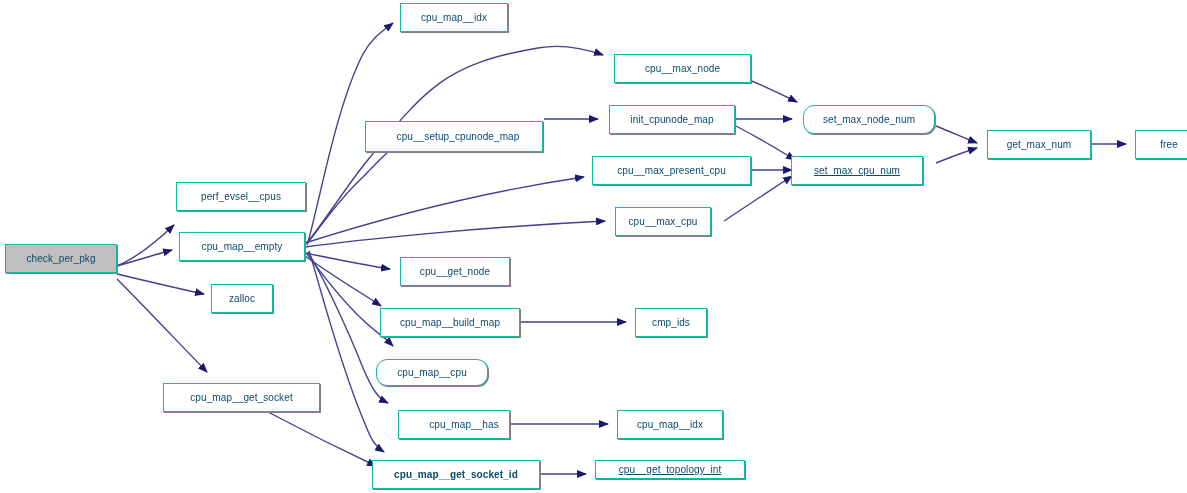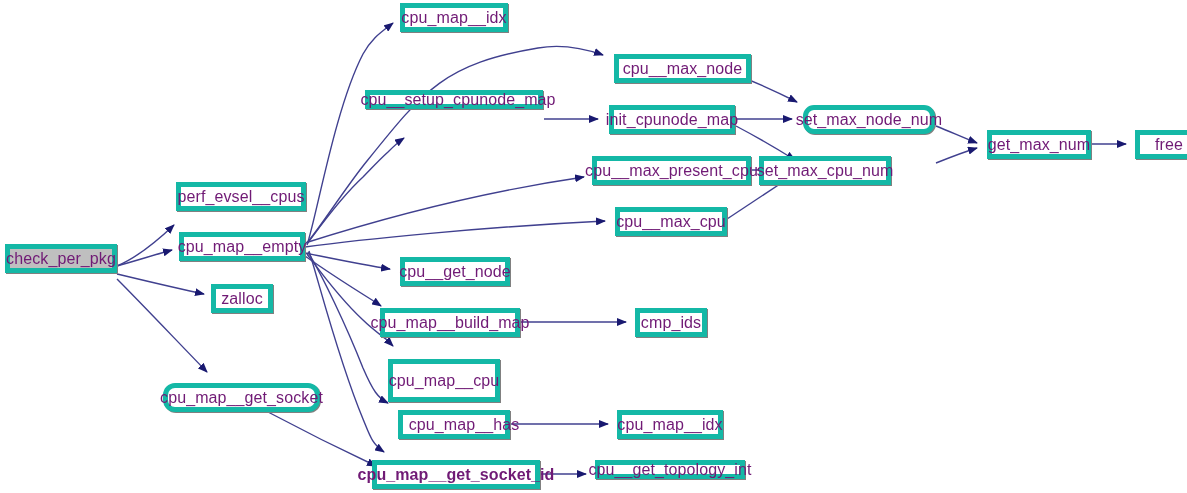--- a/index.html
+++ b/index.html
@@ -19,24 +19,24 @@
     position: absolute;
     left: 0;
     top: 0;
     width: 1187px;
     height: 493px;
     pointer-events: none;
   }
   .node {
     position: absolute;
     box-sizing: border-box;
-    border: 5px solid #14b8a6;
+    border: 1px solid #14b8a6;
     background: #ffffff;
-    color: #701a75;
-    font-size: 16px;
+    color: #0c4a6e;
+    font-size: 10px;
     line-height: 1;
     display: flex;
     align-items: center;
     justify-content: center;
     white-space: nowrap;
     box-shadow: 1px 1px 0 0 #808080;
     z-index: 2;
     letter-spacing: 0.1px;
   }
   .node.root {
@@ -94,72 +94,72 @@
       </div>
       <div class="node" style="left: 176px; top: 182px; width: 130px; height: 29px;">
         <span class="node-label">perf_evsel__cpus</span>
       </div>
       <div class="node" style="left: 179px; top: 232px; width: 126px; height: 29px;">
         <span class="node-label">cpu_map__empty</span>
       </div>
       <div class="node" style="left: 211px; top: 284px; width: 62px; height: 29px;">
         <span class="node-label">zalloc</span>
       </div>
-      <div class="node" style="left: 163px; top: 383px; width: 157px; height: 29px; border-radius: 12px;">
+      <div class="node" style="left: 163px; top: 383px; width: 157px; height: 29px;">
         <span class="node-label">cpu_map__get_socket</span>
       </div>
       <div class="node" style="left: 400px; top: 3px; width: 108px; height: 29px;">
         <span class="node-label">cpu_map__idx</span>
       </div>
       <div class="node" style="left: 614px; top: 54px; width: 137px; height: 29px;">
         <span class="node-label">cpu__max_node</span>
       </div>
-      <div class="node" style="left: 365px; top: 90px; width: 178px; height: 19px; padding-left: 8px;">
+      <div class="node" style="left: 365px; top: 121px; width: 178px; height: 31px; padding-left: 8px;">
         <span class="node-label">cpu__setup_cpunode_map</span>
       </div>
       <div class="node" style="left: 609px; top: 105px; width: 126px; height: 29px;">
         <span class="node-label">init_cpunode_map</span>
       </div>
       <div class="node" style="left: 803px; top: 105px; width: 132px; height: 29px; border-radius: 11px;">
         <span class="node-label">set_max_node_num</span>
       </div>
       <div class="node" style="left: 987px; top: 130px; width: 104px; height: 29px;">
         <span class="node-label">get_max_num</span>
       </div>
       <div class="node" style="left: 1135px; top: 130px; width: 68px; height: 29px;">
         <span class="node-label">free</span>
       </div>
       <div class="node" style="left: 592px; top: 156px; width: 159px; height: 29px;">
         <span class="node-label">cpu__max_present_cpu</span>
       </div>
-      <div class="node" style="left: 759px; top: 156px; width: 132px; height: 29px;">
+      <div class="node" style="left: 791px; top: 156px; width: 132px; height: 29px; text-decoration: underline;">
         <span class="node-label">set_max_cpu_num</span>
       </div>
-      <div class="node" style="left: 615px; top: 207px; width: 112px; height: 29px;">
+      <div class="node" style="left: 615px; top: 207px; width: 96px; height: 29px;">
         <span class="node-label">cpu__max_cpu</span>
       </div>
       <div class="node" style="left: 400px; top: 257px; width: 110px; height: 29px;">
         <span class="node-label">cpu__get_node</span>
       </div>
       <div class="node" style="left: 380px; top: 308px; width: 140px; height: 29px;">
         <span class="node-label">cpu_map__build_map</span>
       </div>
       <div class="node" style="left: 635px; top: 308px; width: 72px; height: 29px;">
         <span class="node-label">cmp_ids</span>
       </div>
-      <div class="node" style="left: 388px; top: 359px; width: 112px; height: 43px;">
+      <div class="node" style="left: 376px; top: 359px; width: 112px; height: 27px; border-radius: 11px;">
         <span class="node-label">cpu_map__cpu</span>
       </div>
       <div class="node" style="left: 398px; top: 410px; width: 112px; height: 29px; padding-left: 20px;">
         <span class="node-label">cpu_map__has</span>
       </div>
       <div class="node" style="left: 617px; top: 410px; width: 106px; height: 29px;">
         <span class="node-label">cpu_map__idx</span>
       </div>
       <div class="node" style="left: 372px; top: 460px; width: 168px; height: 29px; font-weight: bold;">
         <span class="node-label">cpu_map__get_socket_id</span>
       </div>
-      <div class="node" style="left: 595px; top: 460px; width: 150px; height: 19px;">
+      <div class="node" style="left: 595px; top: 460px; width: 150px; height: 19px; text-decoration: underline;">
         <span class="node-label">cpu__get_topology_int</span>
       </div>
     </div>
 
 </div>
 
 </body></html>

